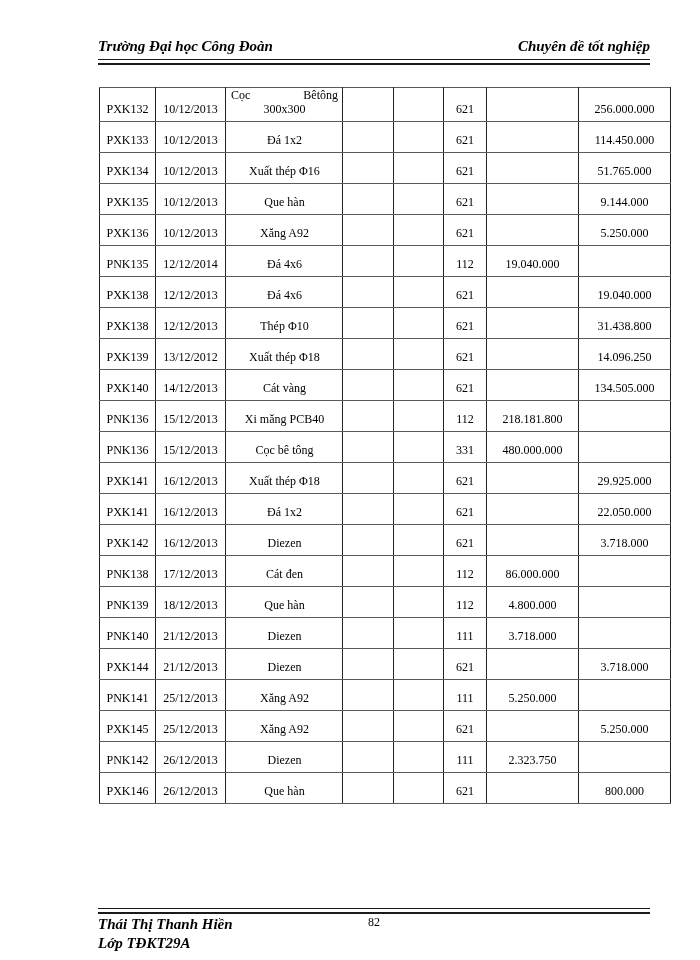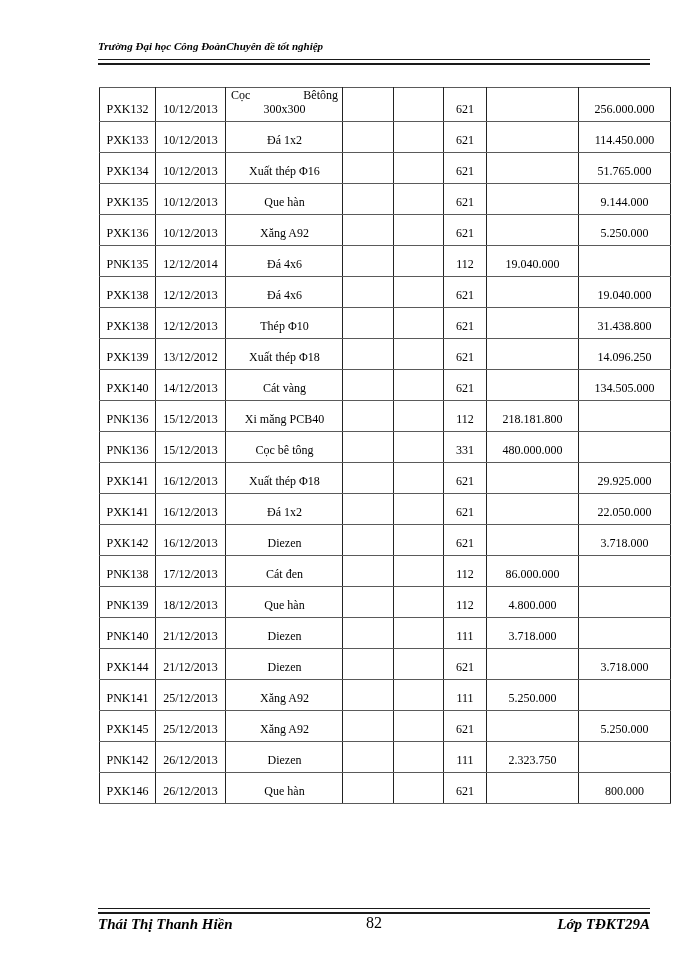--- a/index.html
+++ b/index.html
@@ -2,44 +2,44 @@
 <html><head>
 <meta charset="utf-8">
 <style>
   html,body{margin:0;padding:0;}
   body{
     width:700px;height:960px;background:#ffffff;position:relative;
     font-family:"Liberation Serif", serif;color:#000;overflow:hidden;
   }
   
   .page-header{position:absolute;left:98px;top:36px;width:552px;}
-  .head-row{display:flex;justify-content:flex-start;align-items:baseline;
-    font-weight:bold;font-style:italic;font-size:11px;line-height:20px;}
+  .head-row{display:flex;justify-content:space-between;align-items:baseline;
+    font-weight:bold;font-style:italic;font-size:15px;line-height:20px;}
   .double-rule{height:3px;border-top:1px solid #1a1a1a;border-bottom:2px solid #1a1a1a;margin-top:3px;}
   
   .table-wrap{position:absolute;left:99px;top:87px;}
   table{border-collapse:collapse;table-layout:fixed;width:572px;}
   td{
     border-left:1px solid #222;border-right:1px solid #222;
     border-top:1px solid #5a5a5a;border-bottom:1px solid #5a5a5a;
     font-size:12px;line-height:14px;vertical-align:bottom;
     padding:0 4px 5px 4px;overflow:hidden;white-space:nowrap;
   }
   table{border:1px solid #222;}
   td.c{text-align:center;}
   td.l{text-align:center;padding-left:5px;}
   tr{height:31px;}
   tr.tall{height:33px;}
   .jline{display:flex;justify-content:space-between;}
   
   .page-footer{position:absolute;left:98px;top:905px;width:552px;}
   .foot-row{display:flex;justify-content:space-between;align-items:baseline;position:relative;
-    font-weight:bold;font-style:italic;font-size:15px;line-height:19px;margin-top:1px;}
+    font-weight:bold;font-style:italic;font-size:15px;line-height:19px;margin-top:1px;flex-direction:column;}
   .page-num{position:absolute;left:50%;transform:translateX(-50%);top:-2px;
-    font-weight:normal;font-style:normal;font-size:16px;}
+    font-weight:normal;font-style:normal;font-size:12px;}
 </style>
 </head>
 <body>
 
 <div class="page-header">
   <div class="head-row">
     <span>Trường Đại học Công Đoàn</span>
     <span>Chuyên đề tốt nghiệp</span>
   </div>
   <div class="double-rule"></div>

